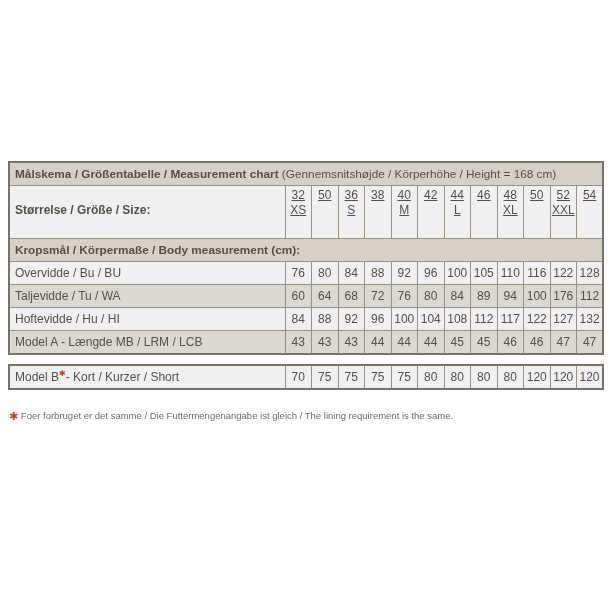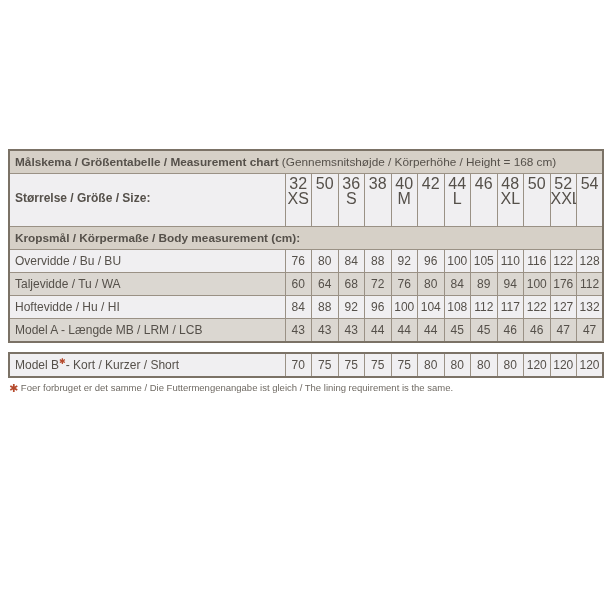--- a/index.html
+++ b/index.html
@@ -3,48 +3,48 @@
 <meta charset="utf-8">
 <style>
   html,body{margin:0;padding:0;}
   body{
     width:610px;height:610px;background:#ffffff;overflow:hidden;
     font-family:"Liberation Sans","DejaVu Sans",sans-serif;
     color:var(--text,#55504a);
     position:relative;
   }
   .page{position:absolute;inset:0;}
-  .chart-wrap{position:absolute;top:149px;left:8px;width:594px;}
+  .chart-wrap{position:absolute;top:161px;left:8px;width:594px;}
   table{
     border-collapse:collapse;table-layout:fixed;width:594px;
     border:2px solid var(--outer,#7b7266);
     font-size:12px;color:var(--text,#55504a);
   }
   td{border:1px solid var(--inner,#9a9185);overflow:hidden;white-space:nowrap;}
   .th{
     background:var(--header-bg,#d6d0c7);
     height:20px;padding:1px 4px 1px 5px;font-size:11.8px;
   }
   .b{font-weight:bold;}
   tr.light td{background:var(--light-bg,#f0eff1);}
   tr.shaded td{background:var(--shaded-bg,#dbd7d1);}
   td.label{padding:1px 4px 1px 5px;height:20px;text-align:left;}
   td.num{text-align:center;padding:0;}
   #size-row td{background:var(--light-bg,#f0eff1);vertical-align:top;height:34px;}
   #size-row td.label{padding-top:17px;}
-  .size-cell div{line-height:15px;padding-top:2px;font-size:16px;min-height:15px;}
+  .size-cell div{line-height:15px;padding-top:2px;font-size:12px;min-height:15px;text-decoration:underline;}
   .size-cell div + div{padding-top:0;}
   .star{
     color:var(--star,#b5492c);font-weight:bold;
     font-family:"DejaVu Sans",sans-serif;
   }
   sup.star{font-size:8px;line-height:0;}
   .consumption{margin-top:9px;}
   .footnote{
-    margin-top:4px;font-size:9.5px;color:#6f6a63;padding-left:1px;
+    margin-top:20px;font-size:9.5px;color:#6f6a63;padding-left:1px;
   }
   .footnote .fstar{font-size:11px;vertical-align:-1px;}
 </style>
 </head>
 <body style="--header-bg: #d6d0c7; --shaded-bg: #dbd7d1; --light-bg: #f0eff1; --inner: #9a9185; --outer: #7b7266; --text: #55504a; --star: #b5492c;">
 
 <div class="page">
   <div class="chart-wrap">
 
     <table class="measurement">

